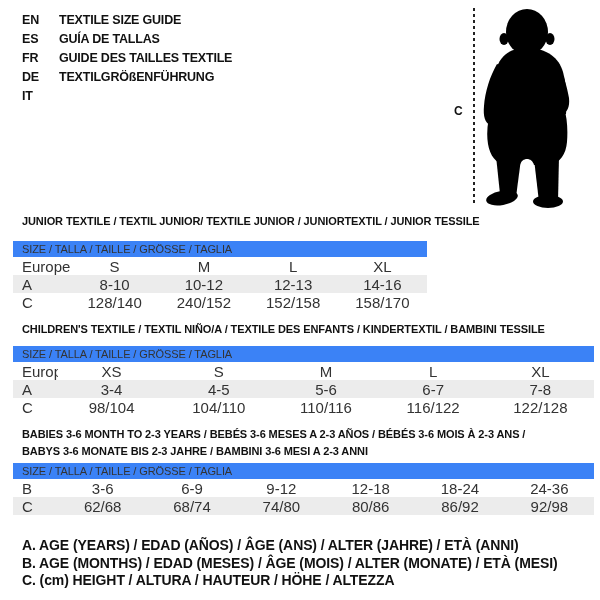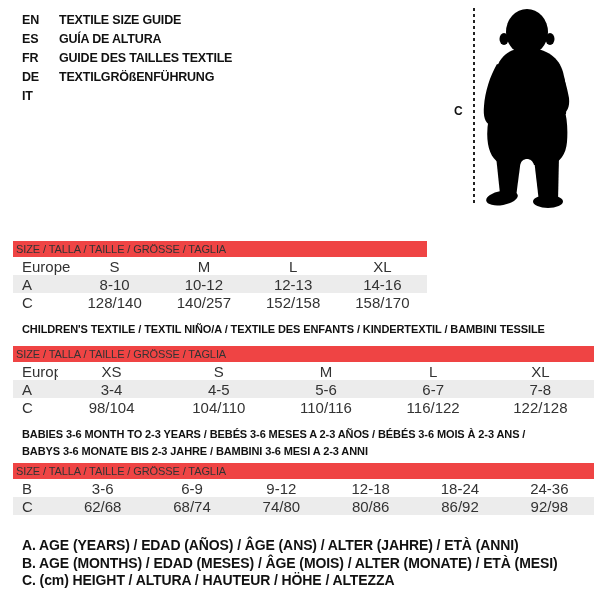--- a/index.html
+++ b/index.html
@@ -18,22 +18,22 @@
   }
   .c-label{position:absolute;left:454px;top:104px;font-size:12px;font-weight:bold;color:#111;}
   .silhouette{position:absolute;left:479px;top:6px;width:100px;height:202px;}
   
   .sec-title{
     position:absolute;left:22px;font-size:11px;font-weight:bold;color:#111;
     letter-spacing:-0.1px;line-height:17px;white-space:nowrap;
   }
   .tbl{position:absolute;left:13px;}
   .size-bar{
-    background:#ef4444;color:#333;font-size:11px;height:16px;line-height:16px;
-    padding-left:3px;letter-spacing:-0.1px;
+    background:#3b82f6;color:#333;font-size:11px;height:16px;line-height:16px;
+    padding-left:9px;letter-spacing:-0.1px;
   }
   table.size-table{border-collapse:collapse;table-layout:fixed;width:100%;font-size:15px;color:#333;}
   table.size-table td{height:18px;padding:0;text-align:center;overflow:hidden;white-space:nowrap;}
   table.size-table td.lbl{text-align:left;padding-left:9px;}
   table.size-table tr:nth-child(even){background:#ececec;}
   .t1{width:414px;}
   .t2,.t3{width:581px;}
   
   .footnotes{position:absolute;left:22px;top:537px;}
   .footnote{font-size:14px;font-weight:bold;color:#111;line-height:17.5px;letter-spacing:-0.1px;white-space:nowrap;}
@@ -43,21 +43,21 @@
 
 <div class="canvas">
 
   <div class="lang-block">
     <div class="lang-row">
       <span class="lang-code">EN</span>
       <span class="lang-text">TEXTILE SIZE GUIDE</span>
     </div>
     <div class="lang-row">
       <span class="lang-code">ES</span>
-      <span class="lang-text">GUÍA DE ALTURA</span>
+      <span class="lang-text">GUÍA DE TALLAS</span>
     </div>
     <div class="lang-row">
       <span class="lang-code">FR</span>
       <span class="lang-text">GUIDE DES TAILLES TEXTILE</span>
     </div>
     <div class="lang-row">
       <span class="lang-code">DE</span>
       <span class="lang-text">TEXTILGRÖßENFÜHRUNG</span>
     </div>
     <div class="lang-row">
@@ -76,20 +76,21 @@
       <path d="M18,58 C11,70 6,86 5,100 C4,110 6,117 11,119 C16,120 19,116 19,109 C20,96 23,78 29,62 Z"></path>
       <path d="M77,56 C84,66 88,80 90,92 C91,101 88,107 83,108 C78,109 75,105 75,99 C74,87 72,72 67,59 Z"></path>
       <path d="M13,102 C9,112 7,126 9,138 C11,150 17,157 26,159 L41,159 C43,151 53,151 55,159 L71,159 C81,157 87,148 88,136 C89,123 88,111 85,102 Z"></path>
       <path d="M17,150 L42,153 L37,191 L21,188 Z"></path>
       <path d="M55,153 L80,150 L79,196 L60,196 Z"></path>
       <ellipse cx="23" cy="192" rx="16" ry="7" transform="rotate(-10 23 192)"></ellipse>
       <ellipse cx="69" cy="195.5" rx="15" ry="6.5"></ellipse>
     </g>
   </svg>
 
+  <div class="sec-title" style="top:213px">JUNIOR TEXTILE / TEXTIL JUNIOR/ TEXTILE JUNIOR / JUNIORTEXTIL / JUNIOR TESSILE</div>
   <div class="tbl t1" style="top:241px">
     <div class="size-bar">SIZE / TALLA / TAILLE / GRÖSSE / TAGLIA</div>
     <table class="size-table">
       <colgroup>
           <col style="width:57px">
           <col>
           <col>
           <col>
           <col>
         </colgroup>
@@ -104,21 +105,21 @@
         <tr>
           <td class="lbl">A</td>
           <td>8-10</td>
           <td>10-12</td>
           <td>12-13</td>
           <td>14-16</td>
         </tr>
         <tr>
           <td class="lbl">C</td>
           <td>128/140</td>
-          <td>140/257</td>
+          <td>240/152</td>
           <td>152/158</td>
           <td>158/170</td>
         </tr>
       </tbody>
     </table>
   </div>
 
   <div class="sec-title" style="top:321px">CHILDREN'S TEXTILE / TEXTIL NIÑO/A / TEXTILE DES ENFANTS / KINDERTEXTIL / BAMBINI TESSILE</div>
   <div class="tbl t2" style="top:346px">
     <div class="size-bar">SIZE / TALLA / TAILLE / GRÖSSE / TAGLIA</div>

